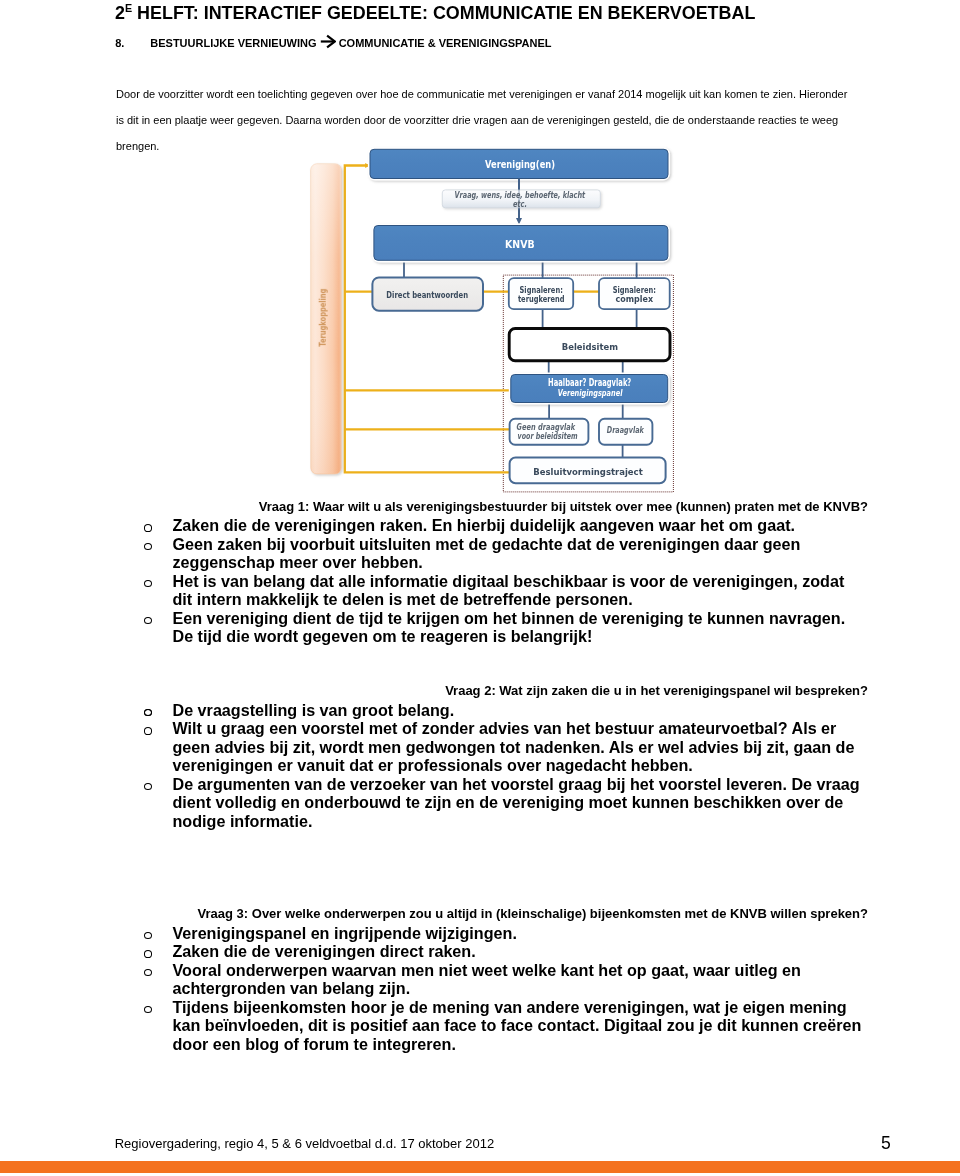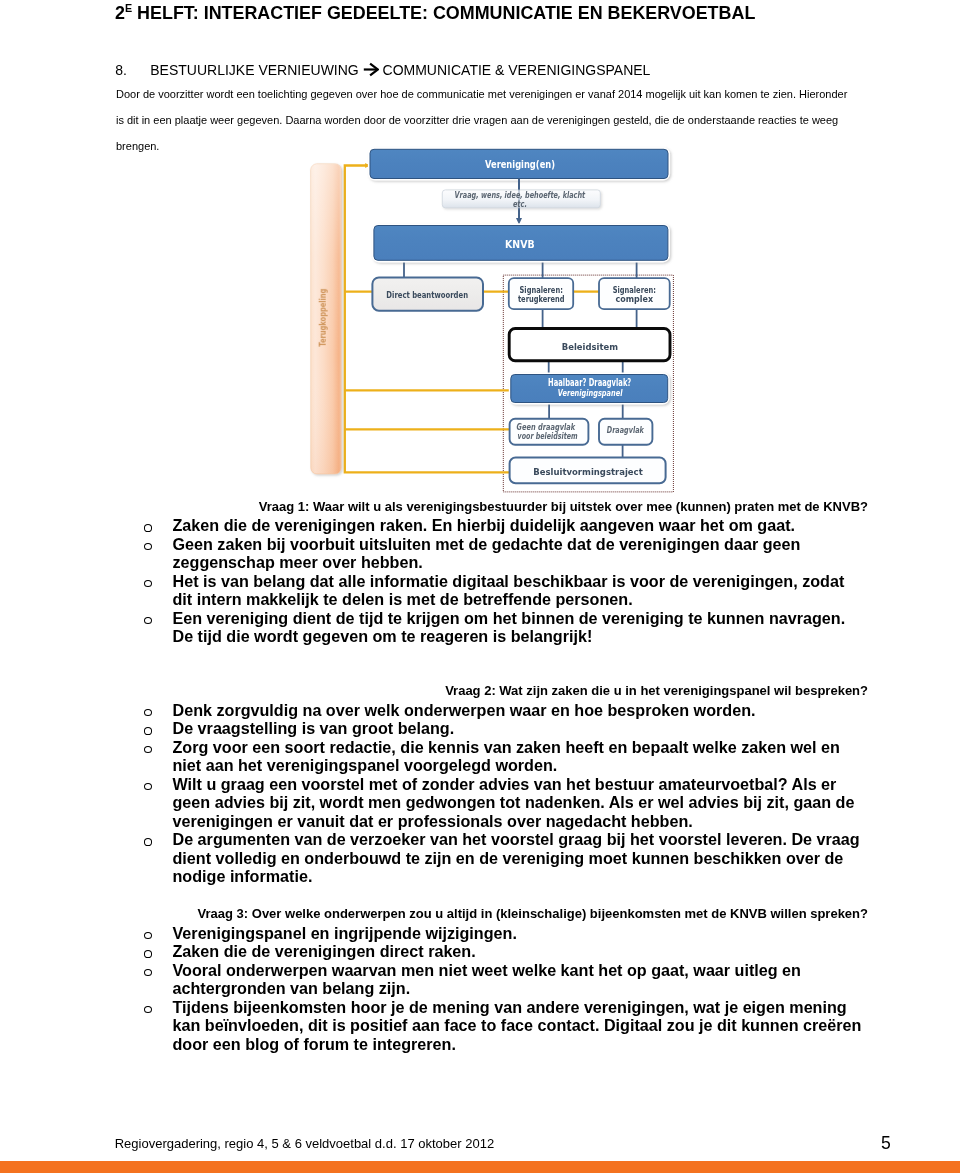--- a/index.html
+++ b/index.html
@@ -3,21 +3,21 @@
 <meta charset="utf-8">
 <style>
   html,body{margin:0;padding:0;}
   body{width:960px;height:1176px;background:#ffffff;
        font-family:"Liberation Sans",sans-serif;color:#000;position:relative;overflow:hidden;}
   .page{position:absolute;left:0;top:0;width:924px;height:1176px;}
 
   .doc-title{position:absolute;left:115px;top:3.3px;font-size:17.9px;font-weight:bold;letter-spacing:0;white-space:nowrap;}
   .doc-title sup{font-size:0.60em;vertical-align:baseline;position:relative;top:-0.70em;font-weight:bold;}
 
-  .sec-head{position:absolute;left:115.2px;top:62px;font-size:14px;font-weight:normal;white-space:nowrap;}
+  .sec-head{position:absolute;left:115.2px;top:34px;font-size:11px;font-weight:bold;white-space:nowrap;}
   .sec-head .num{display:inline-block;width:35.1px;}
   .sec-head .arw{display:inline-block;width:16px;height:15px;vertical-align:-2px;}
   .sec-head .arw svg{display:block;}
 
   .intro{position:absolute;left:116px;top:81px;width:742px;font-size:11px;line-height:26px;text-align:left;}
 
   .q-head{font-size:13px;font-weight:bold;line-height:18.5px;text-align:right;}
   .blk{position:absolute;left:114px;width:754px;font-size:16.15px;line-height:18.5px;}
 
   ul.bul{list-style:none;margin:0;padding:0;font-weight:bold;}
@@ -154,23 +154,22 @@
         <ul class="bul">
           <li><span class="mk">o</span><span>Zaken die de verenigingen raken. En hierbij duidelijk aangeven waar het om gaat.</span></li>
           <li><span class="mk">o</span><span>Geen zaken bij voorbuit uitsluiten met de gedachte dat de verenigingen daar geen zeggenschap meer over hebben.</span></li>
           <li><span class="mk">o</span><span>Het is van belang dat alle informatie digitaal beschikbaar is voor de verenigingen, zodat dit intern makkelijk te delen is met de betreffende personen.</span></li>
           <li><span class="mk">o</span><span>Een vereniging dient de tijd te krijgen om het binnen de vereniging te kunnen navragen. De tijd die wordt gegeven om te reageren is belangrijk!</span></li>
         </ul>
       </div>
       <div class="blk" style="top: 682px;">
         <div class="q-head">Vraag 2: Wat zijn zaken die u in het verenigingspanel wil bespreken?</div>
         <ul class="bul">
-          <li><span class="mk">o</span><span>Denk zorgvuldig na over welk onderwerpen waar en hoe besproken worden.</span></li>
+          <li><span class="mk">o</span></li>
           <li><span class="mk">o</span><span>De vraagstelling is van groot belang.</span></li>
-          <li><span class="mk">o</span><span>Zorg voor een soort redactie, die kennis van zaken heeft en bepaalt welke zaken wel en niet aan het verenigingspanel voorgelegd worden.</span></li>
           <li><span class="mk">o</span><span>Wilt u graag een voorstel met of zonder advies van het bestuur amateurvoetbal? Als er geen advies bij zit, wordt men gedwongen tot nadenken. Als er wel advies bij zit, gaan de verenigingen er vanuit dat er professionals over nagedacht hebben.</span></li>
           <li><span class="mk">o</span><span>De argumenten van de verzoeker van het voorstel graag bij het voorstel leveren. De vraag dient volledig en onderbouwd te zijn en de vereniging moet kunnen beschikken over de nodige informatie.</span></li>
         </ul>
       </div>
       <div class="blk" style="top: 905px;">
         <div class="q-head">Vraag 3: Over welke onderwerpen zou u altijd in (kleinschalige) bijeenkomsten met de KNVB willen spreken?</div>
         <ul class="bul">
           <li><span class="mk">o</span><span>Verenigingspanel en ingrijpende wijzigingen.</span></li>
           <li><span class="mk">o</span><span>Zaken die de verenigingen direct raken.</span></li>
           <li><span class="mk">o</span><span>Vooral onderwerpen waarvan men niet weet welke kant het op gaat, waar uitleg en achtergronden van belang zijn.</span></li>

